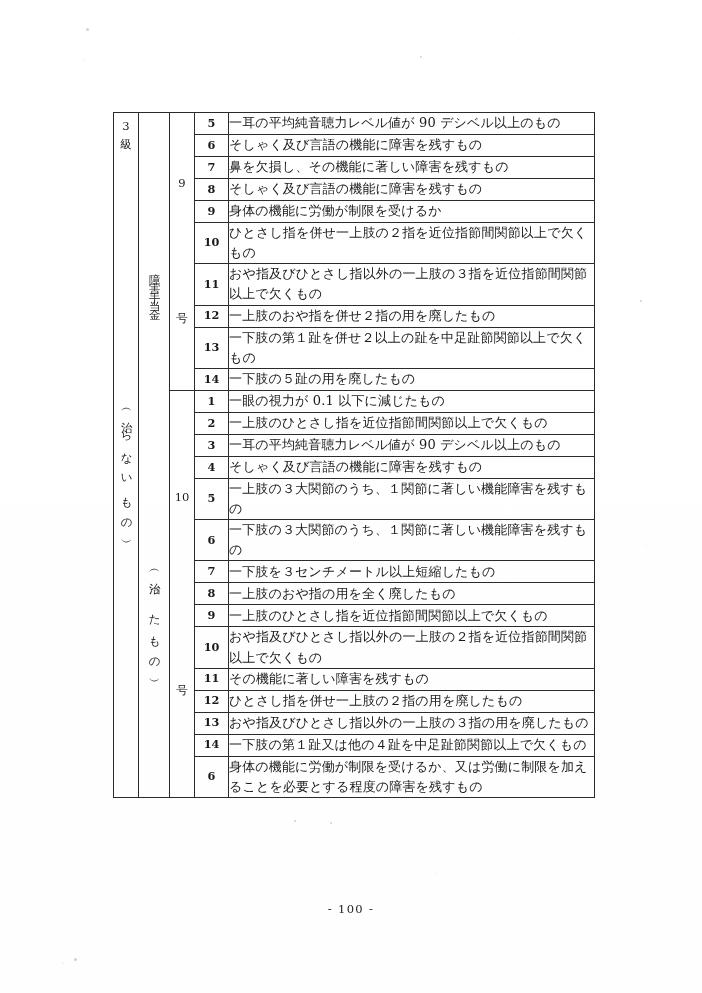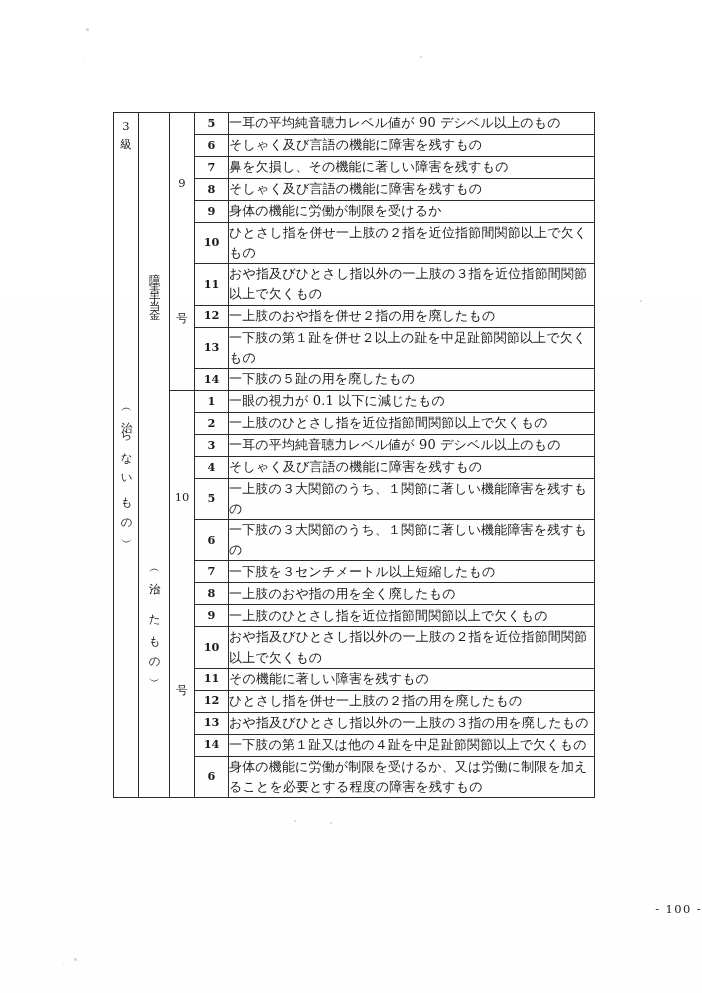--- a/index.html
+++ b/index.html
@@ -93,21 +93,21 @@
   }
 
   .r1 { height: 21px; }
   .r2 { height: 37px; }
 
   .page-number {
     position: absolute;
     left: 0;
     right: 0;
     top: 902px;
-    text-align: right;
+    text-align: center;
     font-size: 11.5px;
     letter-spacing: 0.12em;
     color: #222;
   }
 
   
   .edge-mark {
     position: absolute;
     background: rgba(0,0,0,0.18);
     pointer-events: none;

